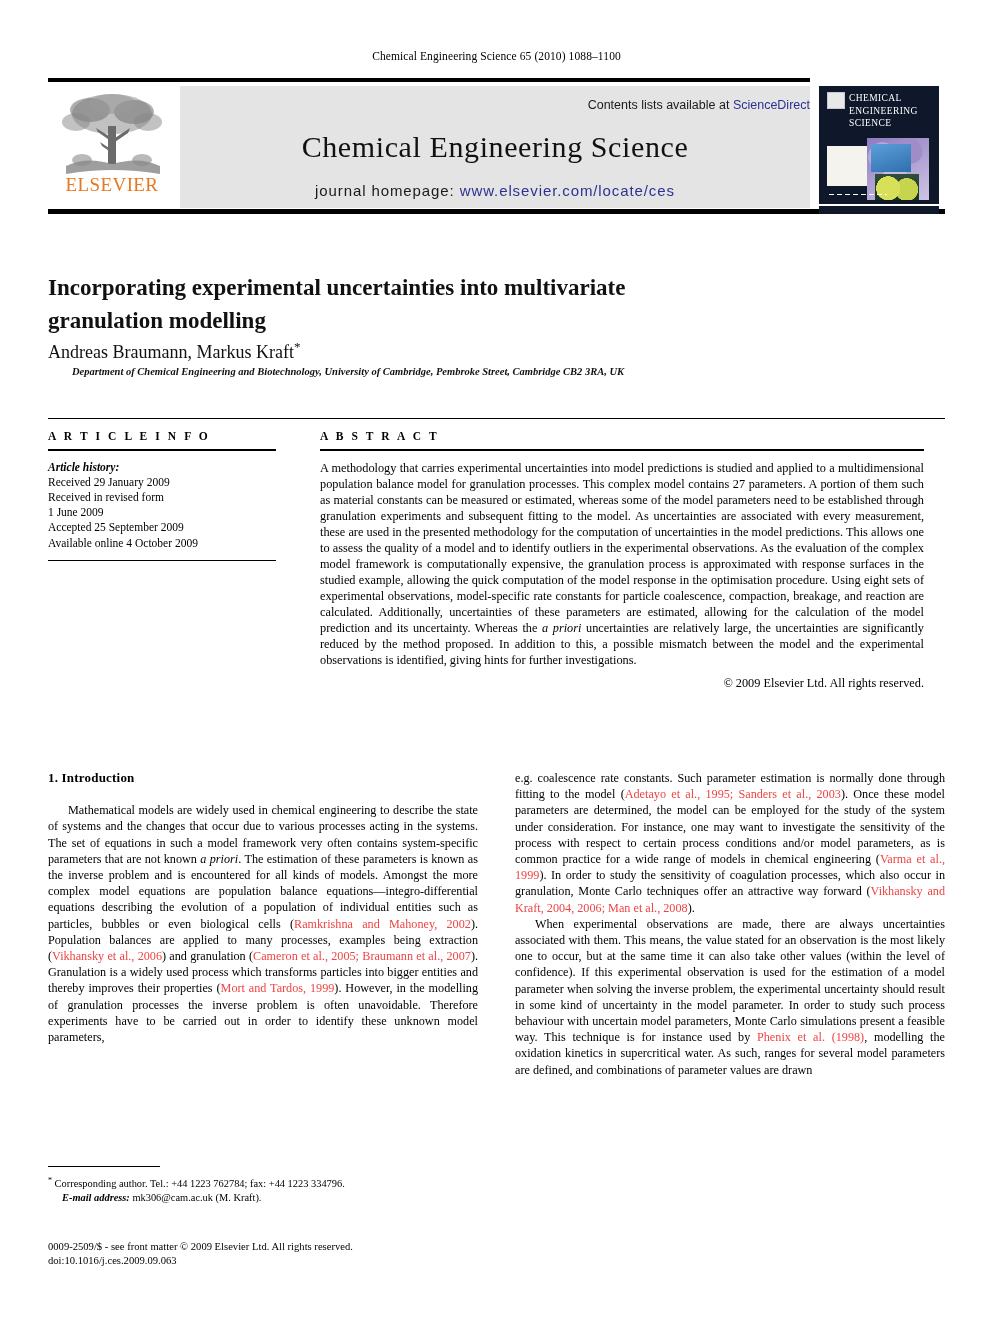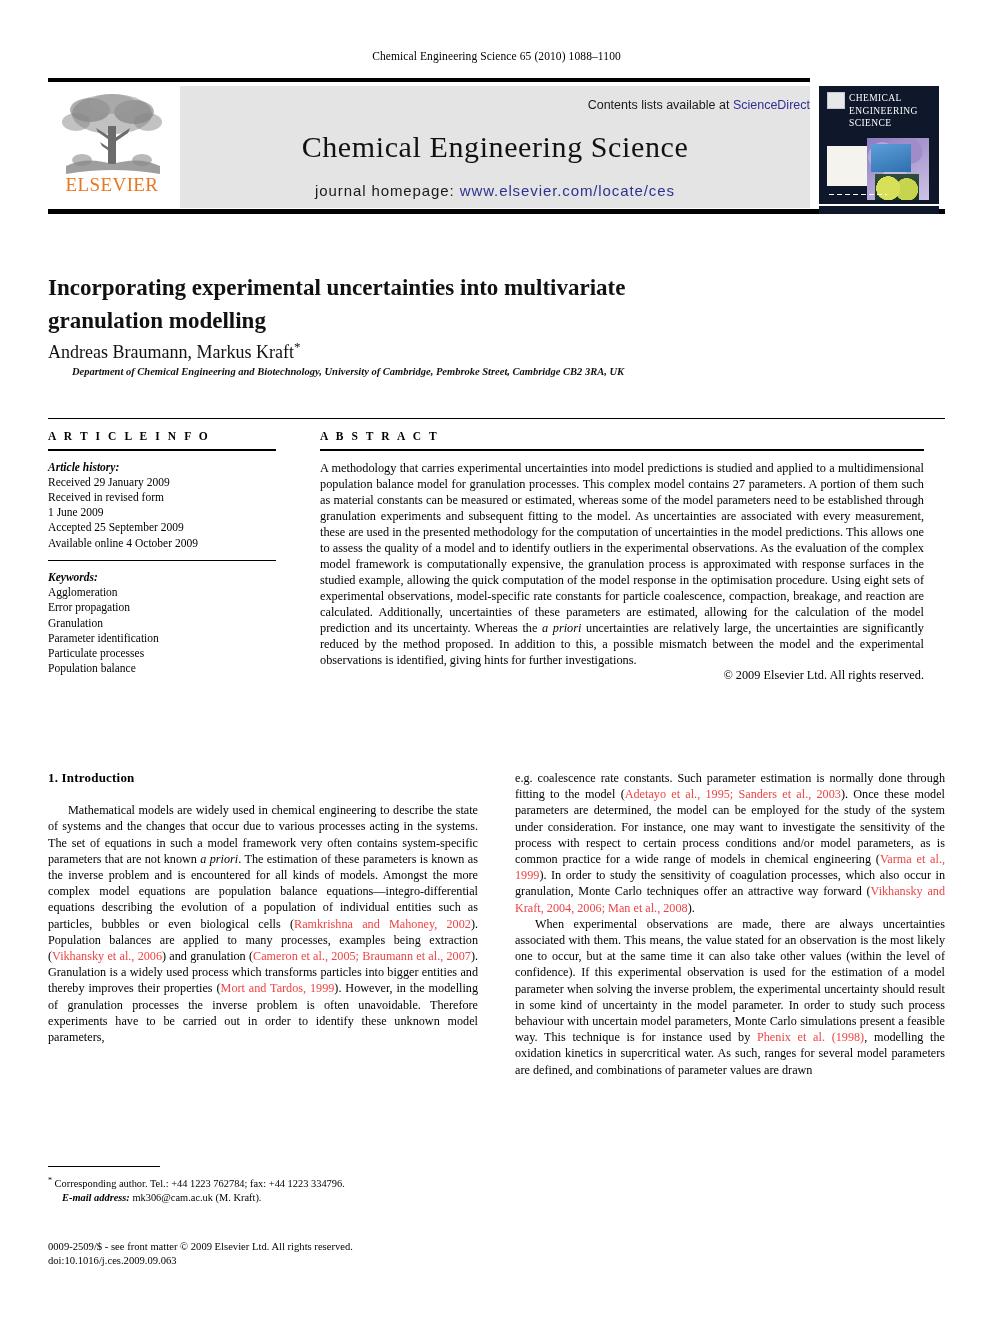--- a/index.html
+++ b/index.html
@@ -261,21 +261,21 @@
     background: #000;
     margin: 9px 0 9px 0;
   }
   .abstract-text {
     font-size: 12.3px;
     line-height: 16px;
     text-align: justify;
     color: #000;
   }
   .copyright {
-    margin-top: 0;
+    margin-top: 8px;
     text-align: right;
     font-size: 12.3px;
   }
   .abstract-text i { font-style: italic; }
 
   
   .body-col {
     position: absolute;
     top: 770px;
     width: 430px;
@@ -389,29 +389,20 @@
     <div class="rule"></div>
     <div class="info-block">
       <div class="lbl">Article history:</div>
       <div>Received 29 January 2009</div>
       <div>Received in revised form</div>
       <div>1 June 2009</div>
       <div>Accepted 25 September 2009</div>
       <div>Available online 4 October 2009</div>
     </div>
     <div class="info-sep"></div>
-    <div class="info-block">
-      <div class="lbl">Keywords:</div>
-      <div>Agglomeration</div>
-      <div>Error propagation</div>
-      <div>Granulation</div>
-      <div>Parameter identification</div>
-      <div>Particulate processes</div>
-      <div>Population balance</div>
-    </div>
   </div>
 
   <div class="abs-col">
     <div class="sec-head">A B S T R A C T</div>
     <div class="rule"></div>
     <div class="abstract-text"><span>A methodology that carries experimental uncertainties into model predictions is studied and applied to a multidimensional population balance model for granulation processes. This complex model contains 27 parameters. A portion of them such as material constants can be measured or estimated, whereas some of the model parameters need to be established through granulation experiments and subsequent fitting to the model. As uncertainties are associated with every measurement, these are used in the presented methodology for the computation of uncertainties in the model predictions. This allows one to assess the quality of a model and to identify outliers in the experimental observations. As the evaluation of the complex model framework is computationally expensive, the granulation process is approximated with response surfaces in the studied example, allowing the quick computation of the model response in the optimisation procedure. Using eight sets of experimental observations, model-specific rate constants for particle coalescence, compaction, breakage, and reaction are calculated. Additionally, uncertainties of these parameters are estimated, allowing for the calculation of the model prediction and its uncertainty. Whereas the </span><i>a priori</i><span> uncertainties are relatively large, the uncertainties are significantly reduced by the method proposed. In addition to this, a possible mismatch between the model and the experimental observations is identified, giving hints for further investigations.</span></div>
     <div class="copyright">© 2009 Elsevier Ltd. All rights reserved.</div>
   </div>
 
   <div class="body-col col-left">

